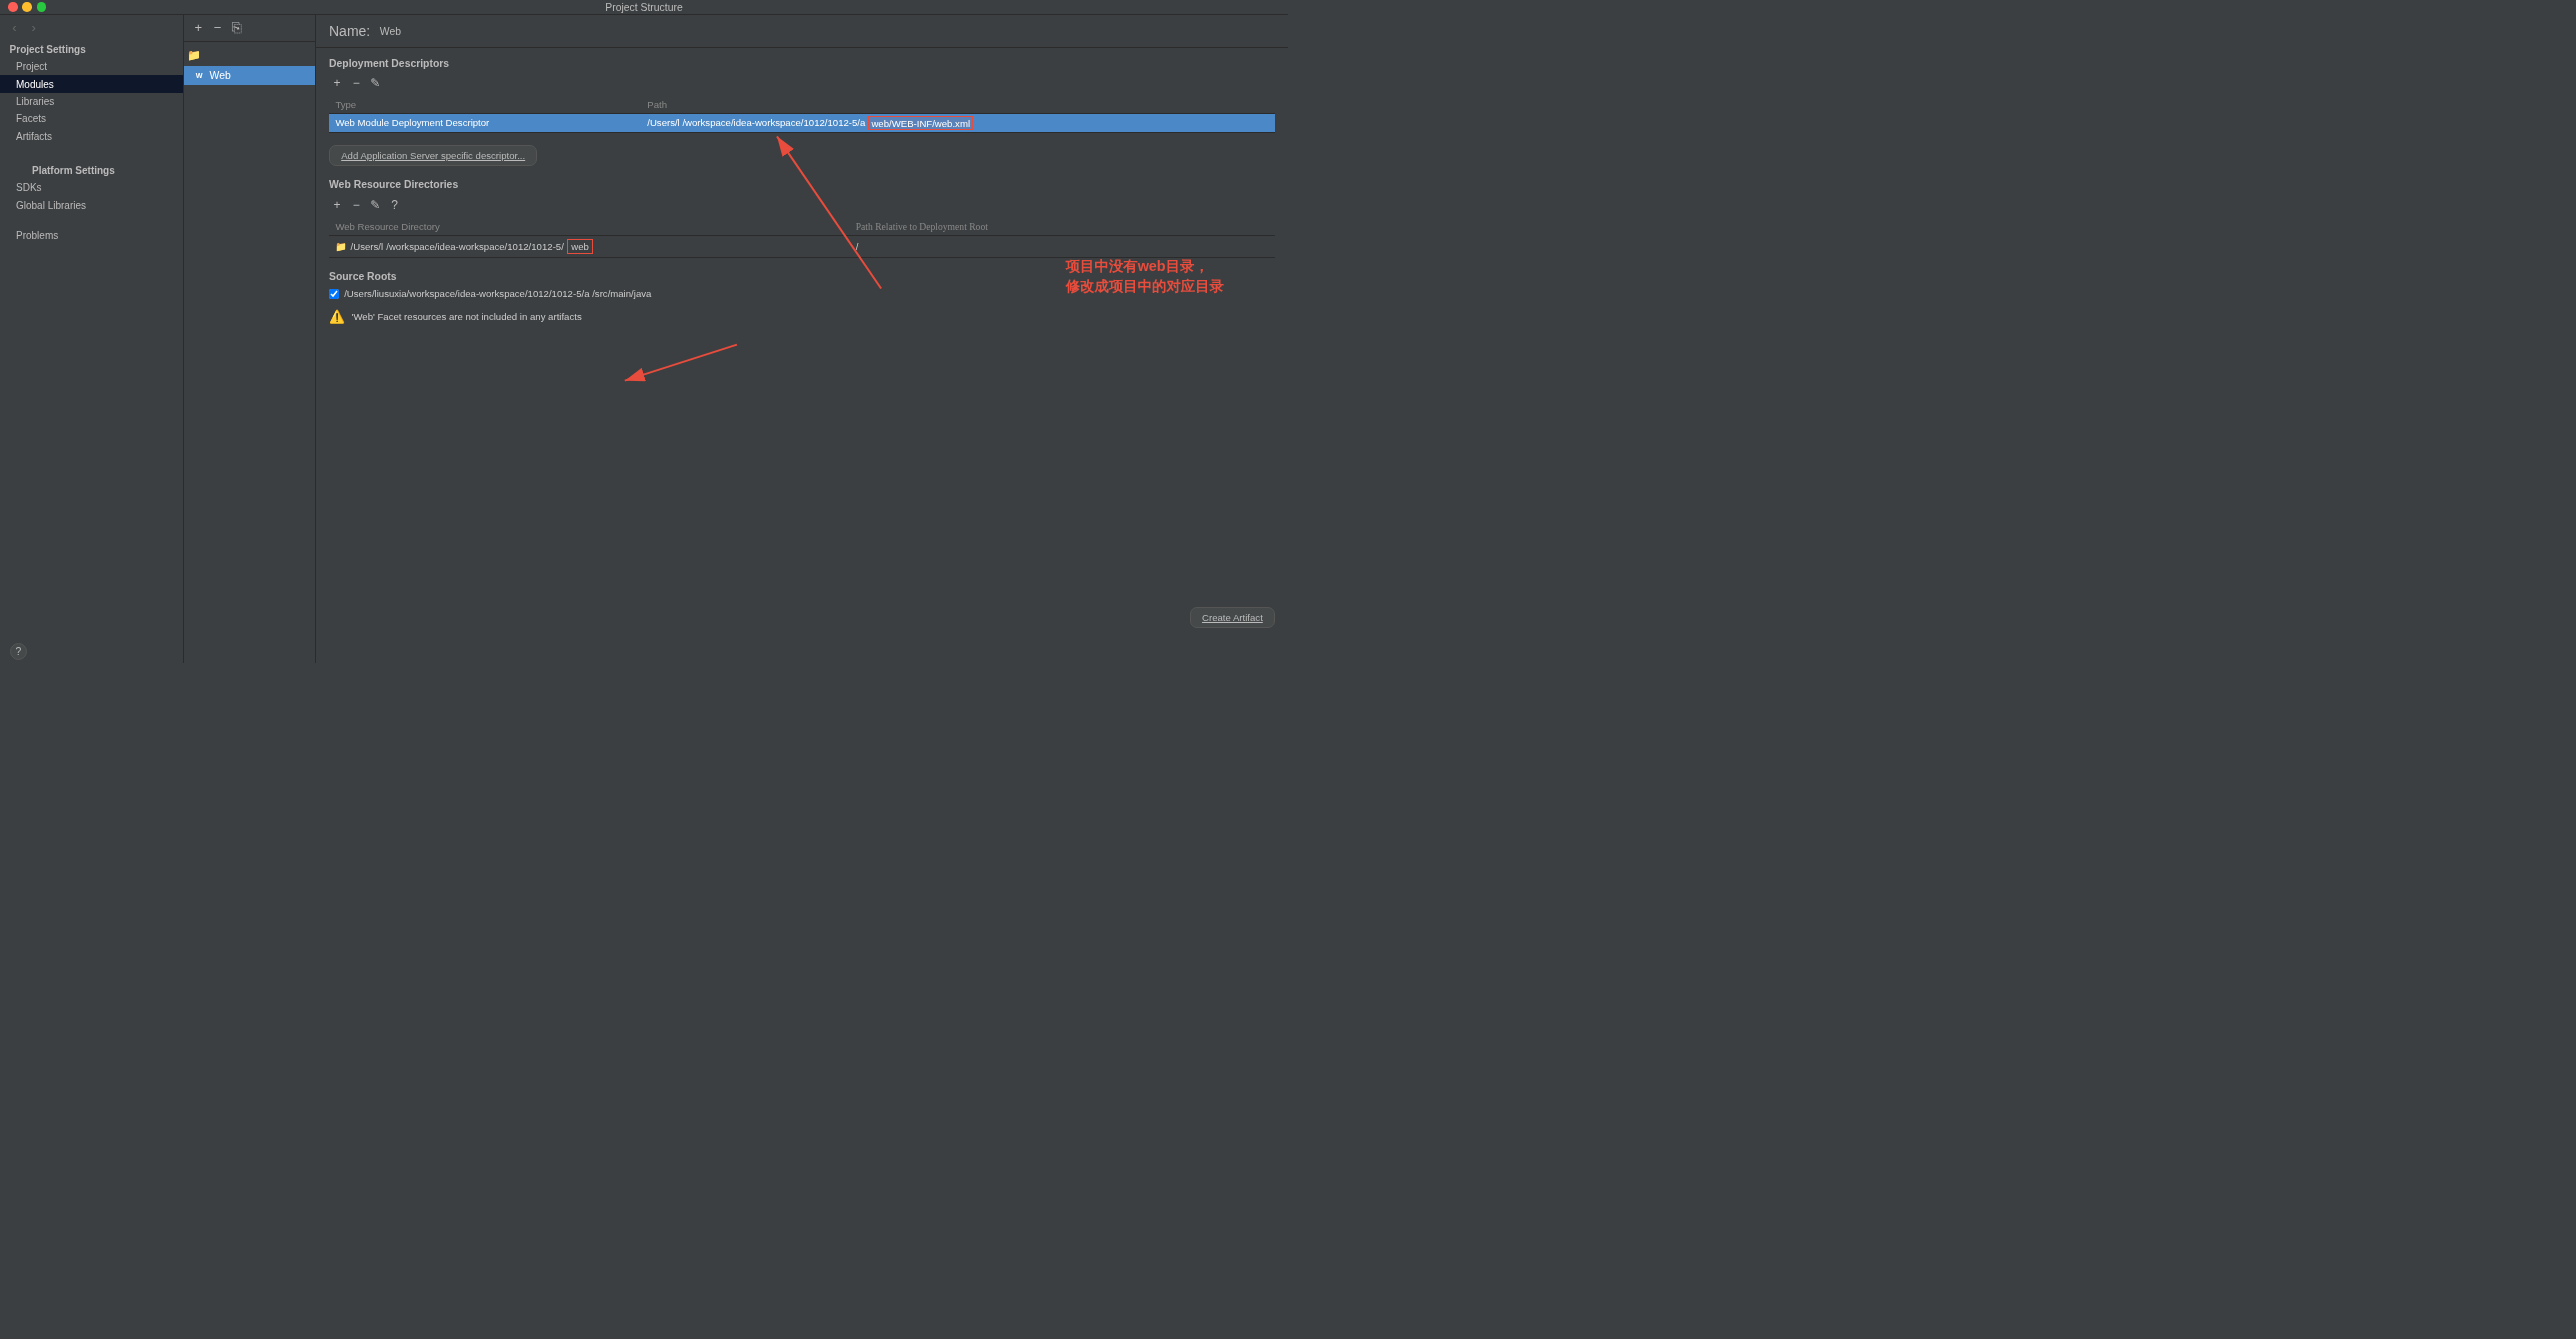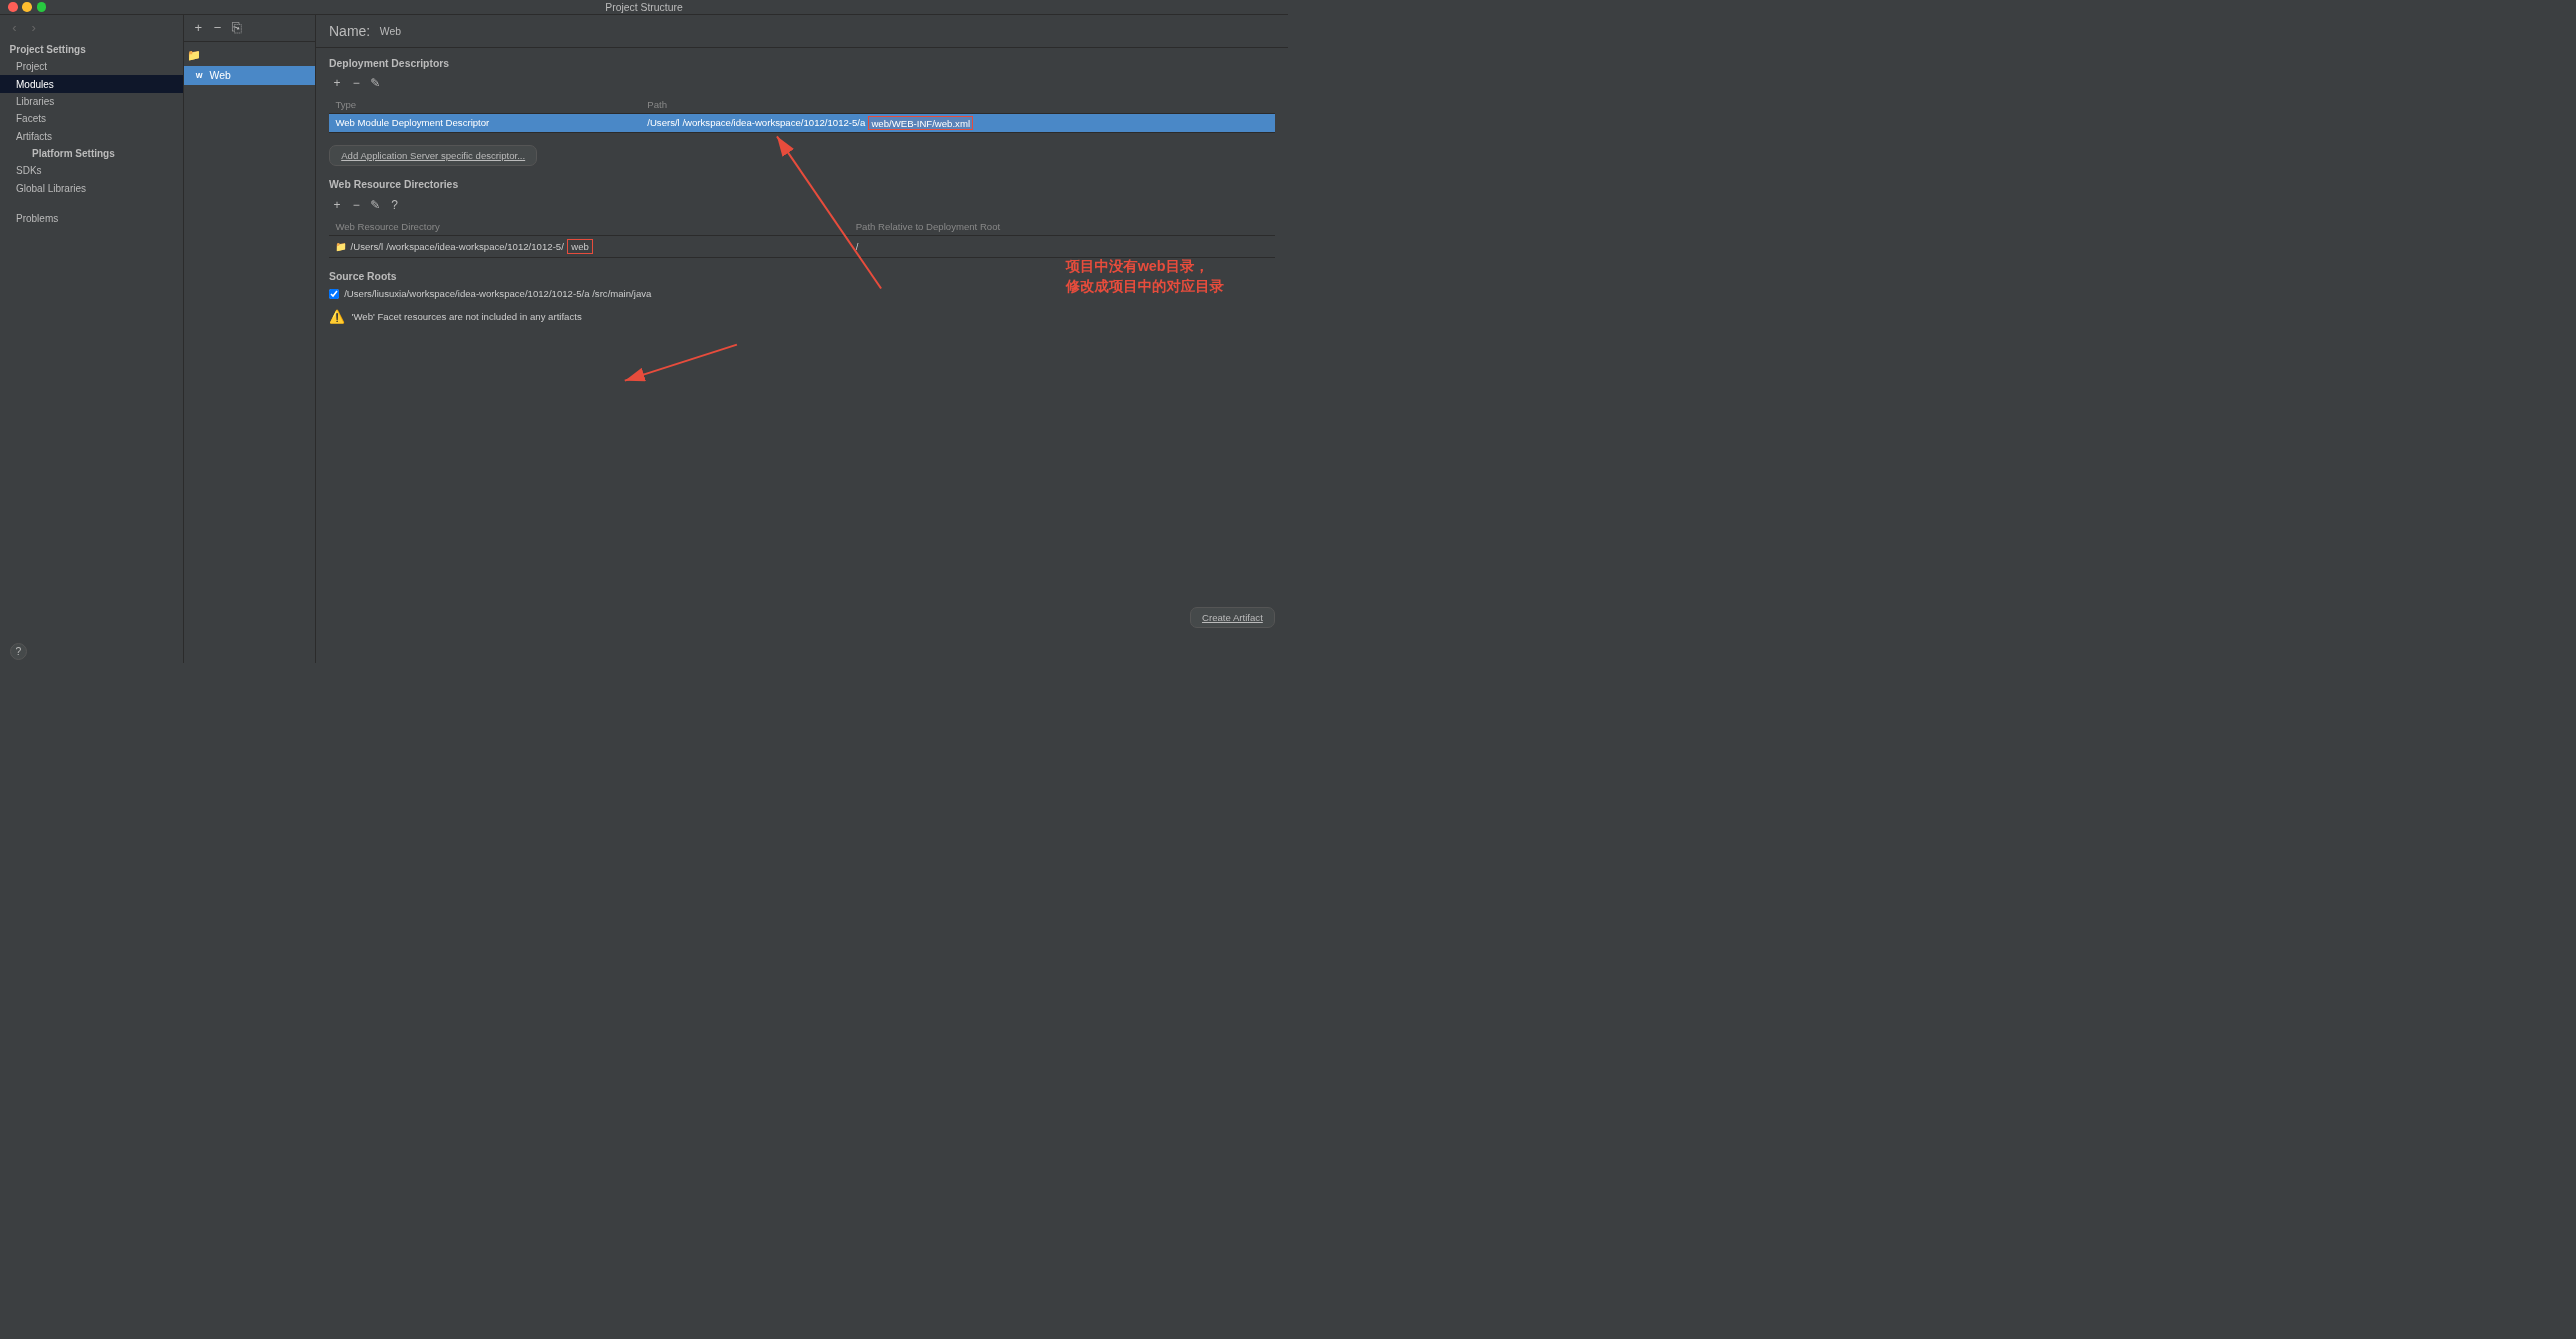--- a/index.html
+++ b/index.html
@@ -270,20 +270,21 @@
       margin-bottom: 13px;
       text-decoration: underline;
     }
 
     
     .web-resource-path-col {
       width: 55%;
     }
     .web-resource-rel-col {
       width: 45%;
+      font-family: Liberation Serif, serif;
     }
 
     .path-cell-web {
       display: flex;
       align-items: center;
       gap: 3.2px;
     }
     .folder-icon-sm {
       color: #c8a96e;
       font-size: 9.6px;
@@ -422,21 +423,21 @@
     <div class="sidebar-item">
       <span>Libraries</span>
     </div>
     <div class="sidebar-item">
       <span>Facets</span>
     </div>
     <div class="sidebar-item">
       <span>Artifacts</span>
     </div>
 
-    <div class="sidebar-item section-header" style="margin-top:0;padding-left:32px;">Platform Settings</div>
+    <div class="sidebar-item section-header" style="margin-top:17px;padding-left:32px;">Platform Settings</div>
     <div class="sidebar-item">
       <span>SDKs</span>
     </div>
     <div class="sidebar-item">
       <span>Global Libraries</span>
     </div>
 
     <div style="height:13px;"></div>
     <div class="sidebar-item">
       <span>Problems</span>

